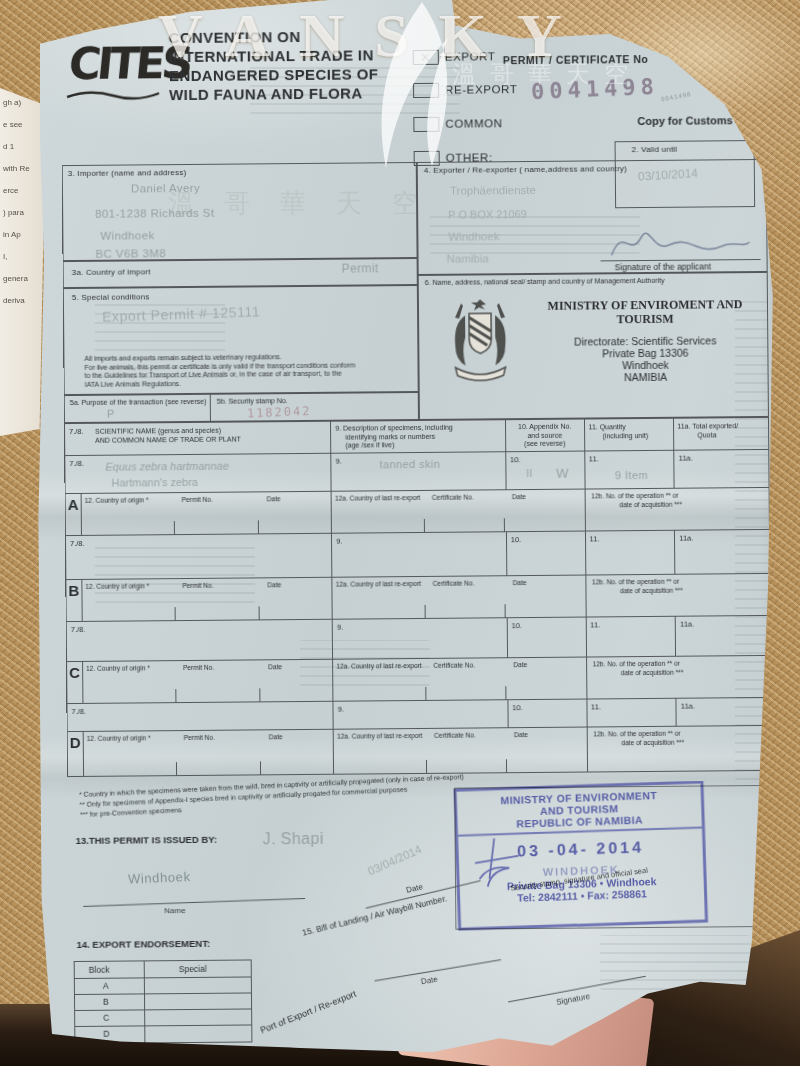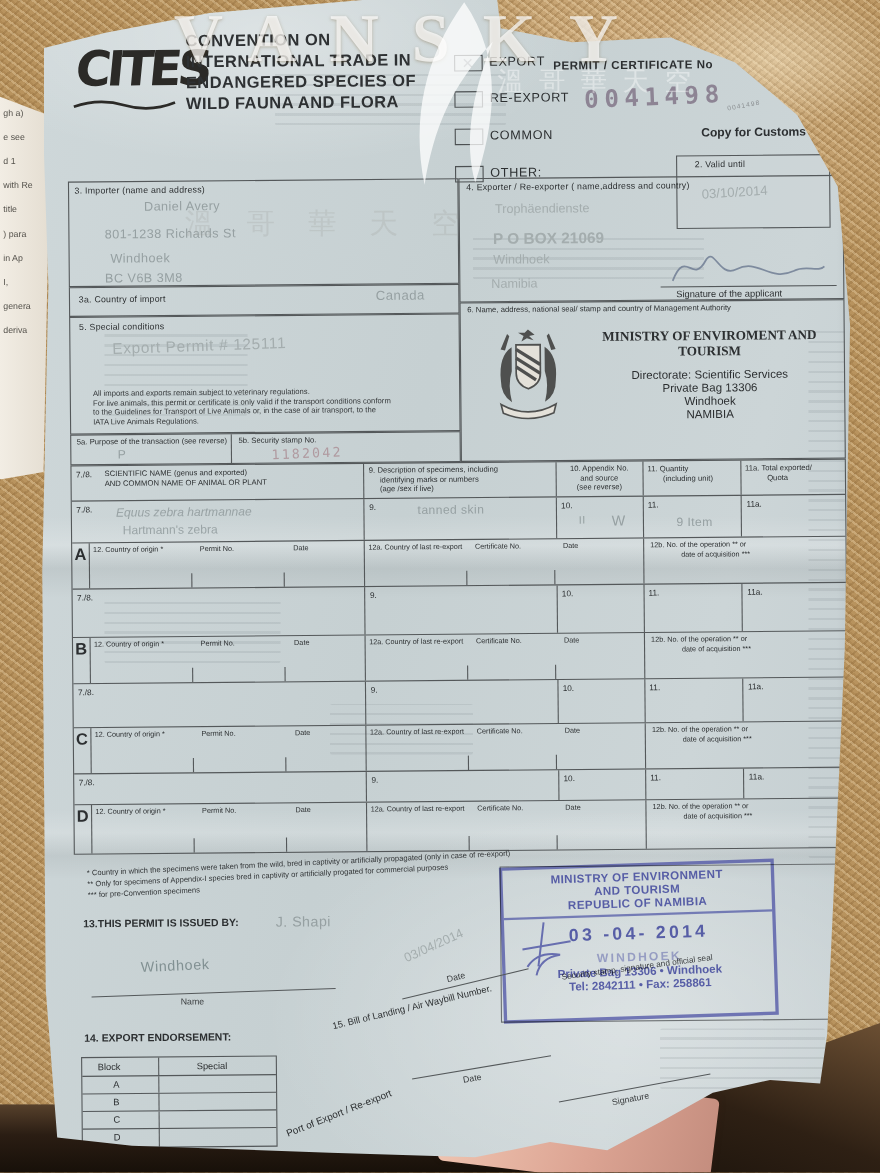--- a/index.html
+++ b/index.html
@@ -80,21 +80,21 @@
 
   <div class="abs bg-dark"></div>
   <div class="abs bg-dark2"></div>
   <div class="abs pink-sheet"></div>
 
   <div class="abs side-paper">
     <span>gh a)</span>
     <span>e see</span>
     <span>d 1</span>
     <span>with Re</span>
-    <span>title</span>
+    <span>erce</span>
     <span>) para</span>
     <span>in Ap</span>
     <span>I,</span>
     <span>genera</span>
     <span>deriva</span>
   </div>
 
   <div class="paper">
 
     <div class="ghost" style="left:250px;top:62px;width:210px;height:52px;"></div>
@@ -145,33 +145,33 @@
         <span class="lbl" style="position:absolute;left:5px;top:3px;">3. Importer (name and address)</span>
         <span class="faded" style="position:absolute;left:68px;top:17px;font-size:11.5px;">Daniel Avery</span>
         <span class="faded" style="position:absolute;left:32px;top:42px;font-size:11.5px;">801-1238 Richards St</span>
         <span class="faded" style="position:absolute;left:37px;top:64px;font-size:11.5px;">Windhoek</span>
         <span class="faded" style="position:absolute;left:32px;top:82px;font-size:11.5px;">BC V6B 3M8</span>
       </div>
 
       <div class="box" style="left:355px;top:142px;width:350px;height:113px;">
         <span class="lbl" style="position:absolute;left:6px;top:3px;">4. Exporter / Re-exporter ( name,address and country)</span>
         <span class="faded2" style="position:absolute;left:32px;top:22px;font-size:11.5px;">Trophäendienste</span>
-        <span class="faded2" style="position:absolute;left:30px;top:46px;font-size:14px;font-weight:bold;">P O BOX 21069</span>
+        <span class="faded2" style="position:absolute;left:30px;top:46px;font-size:11px;">P O BOX 21069</span>
         <span class="faded2" style="position:absolute;left:30px;top:68px;font-size:11.5px;">Windhoek</span>
         <span class="faded2" style="position:absolute;left:28px;top:90px;font-size:11.5px;">Namibia</span>
         <svg width="150" height="44" viewBox="0 0 150 44" style="position:absolute;left:185px;top:58px;">
           <path d="M8,36 C20,6 26,40 38,18 C46,4 50,34 66,26 C86,16 96,38 118,28 C130,22 140,30 146,24" stroke="#6a7890" stroke-width="1.6" fill="none" opacity=".8"></path>
         </svg>
         <div style="position:absolute;left:182px;top:99px;width:160px;border-top:1px solid #54585a;"></div>
         <span style="position:absolute;left:196px;top:101px;font-size:8.5px;">Signature of the applicant</span>
       </div>
 
       <div class="box" style="left:0;top:238px;width:355px;height:27px;">
         <span class="lbl" style="position:absolute;left:8px;top:6px;">3a. Country of import</span>
-        <span class="faded" style="position:absolute;left:278px;top:2px;font-size:12px;">Canada</span>
+        <span class="faded" style="position:absolute;left:278px;top:2px;font-size:12px;">Permit</span>
       </div>
 
       <div class="box" style="left:0;top:265px;width:355px;height:107px;">
         <span class="lbl" style="position:absolute;left:8px;top:4px;">5. Special conditions</span>
         <span class="faded2" style="position:absolute;left:38px;top:18px;font-size:14px;transform:rotate(-1.5deg);letter-spacing:.6px;">Export Permit # 125111</span>
         <div class="fine" style="position:absolute;left:20px;top:66px;width:330px;">
           <div>All imports and exports remain subject to veterinary regulations.</div>
           <div>For live animals, this permit or certificate is only valid if the transport conditions conform</div>
           <div>to the Guidelines for Transport of Live Animals or, in the case of air transport, to the</div>
           <div>IATA Live Animals Regulations.</div>
@@ -206,22 +206,22 @@
           <div style="font-size:10.5px;">NAMIBIA</div>
         </div>
       </div>
 
       <div class="tbl">
 
         <div class="trow" style="height:32px;">
           <div class="c c78">
               <span class="cellnum">7./8.</span>
             <div class="hl" style="position:absolute;left:30px;top:4px;">
-              <div>SCIENTIFIC NAME (genus and exported)</div>
-              <div>AND COMMON NAME OF ANIMAL OR PLANT</div>
+              <div>SCIENTIFIC NAME (genus and species)</div>
+              <div>AND COMMON NAME OF TRADE OR PLANT</div>
             </div>
             </div>
           <div class="c c9">
               <div class="hl" style="position:absolute;left:4px;top:3px;">
               <div>9.   Description of specimens, including</div>
               <div style="padding-left:10px;">identifying marks or numbers</div>
               <div style="padding-left:10px;">(age /sex if live)</div>
             </div>
             </div>
           <div class="c c10">
@@ -420,21 +420,21 @@
         </div>
       </div>
 
       <div class="abs" style="left:12px;top:756px;width:575px;transform:rotate(-2.2deg);font-size:6.9px;line-height:10px;color:#303335;white-space:nowrap;">
         <div>*   Country in which the specimens were taken from the wild, bred in captivity or artificially propagated (only in case of re-export)</div>
         <div>**   Only for specimens of Appendix-I species bred in captivity or artificially progated for commercial purposes</div>
         <div>***  for pre-Convention specimens</div>
       </div>
 
       <span class="abs" style="left:8px;top:812px;font-size:9.5px;font-weight:bold;">13.THIS PERMIT IS ISSUED BY:</span>
-      <span class="abs faded" style="left:183px;top:809px;font-size:13px;">J. Shapi</span>
+      <span class="abs faded" style="left:195px;top:809px;font-size:16px;">J. Shapi</span>
 
       <div class="box" style="left:387px;top:768px;width:318px;height:142px;border-color:#6c7072;"></div>
       <span class="abs" style="left:442px;top:856px;font-size:7.5px;color:#3e4143;transform:rotate(-7deg);">Security stamp, signature and official seal</span>
 
       <div class="stamp">
         <div class="sline">MINISTRY OF ENVIRONMENT</div>
         <div class="sline">AND TOURISM</div>
         <div class="sline" style="border-bottom:2px solid rgba(76,82,164,.7);padding-bottom:3px;">REPUBLIC OF NAMIBIA</div>
         <div style="font-size:16px;font-weight:bold;letter-spacing:3px;margin-top:8px;">03 -04- 2014</div>
         <svg width="64" height="58" viewBox="0 0 64 58" style="position:absolute;left:6px;top:44px;">

